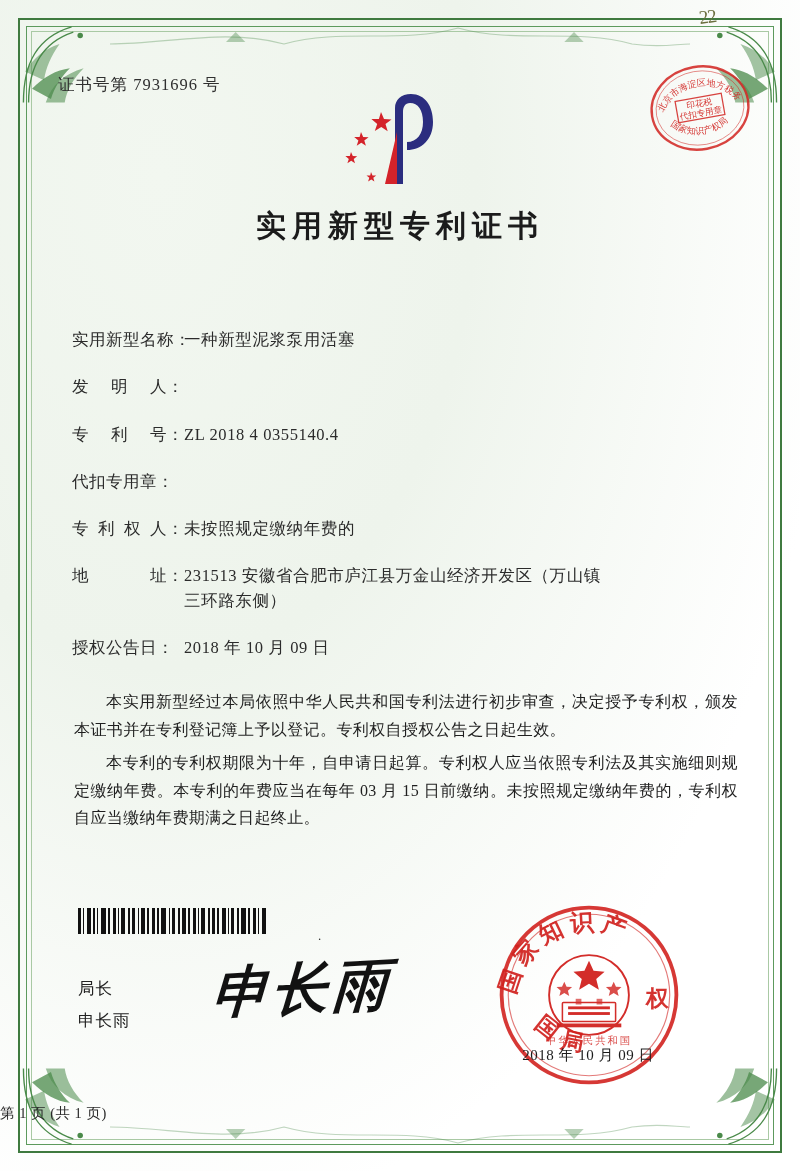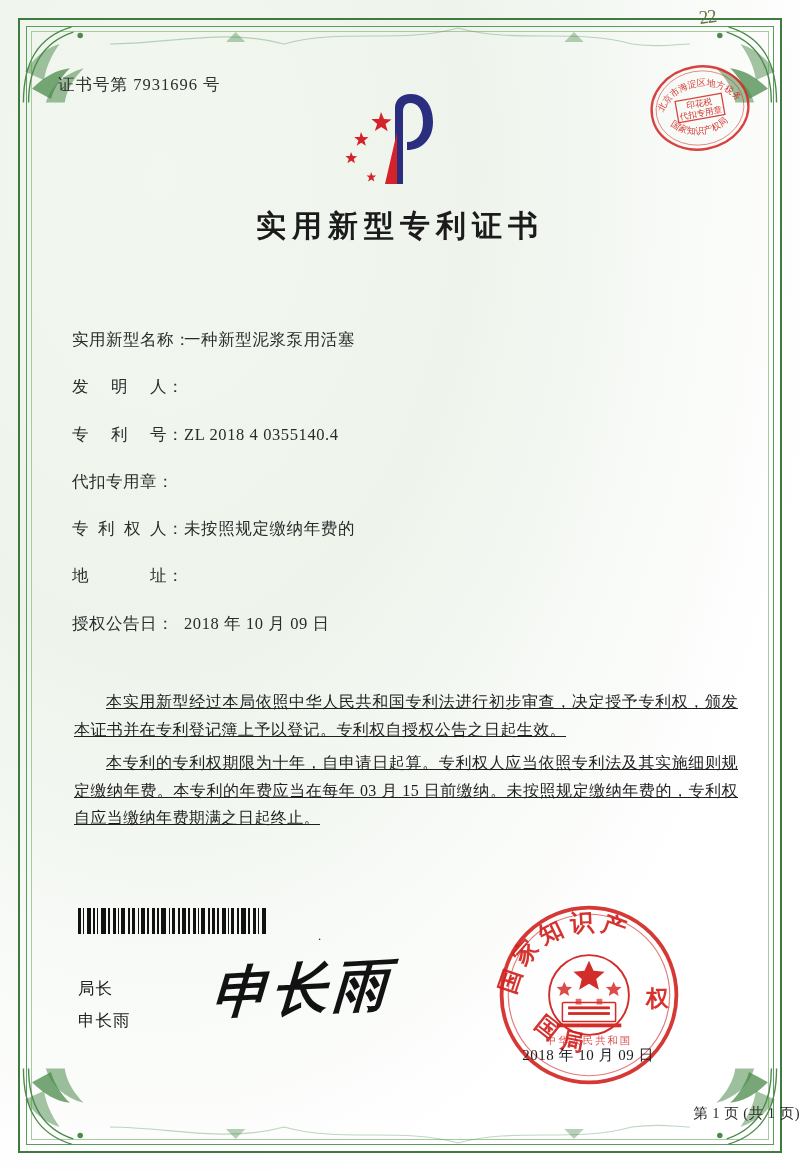--- a/index.html
+++ b/index.html
@@ -178,21 +178,20 @@
     top: 688px;
     font-size: 16px;
     color: #1f1f1f;
     line-height: 1.72;
     text-align: justify;
   }
   .paras p {
     margin: 0 0 6px 0;
     text-indent: 2em;
     letter-spacing: 0.4px;
-    text-decoration: underline;
   }
 
   
   .barcode {
     position: absolute;
     left: 78px;
     top: 908px;
     width: 232px;
     height: 26px;
     display: flex;
@@ -259,21 +258,21 @@
     font-size: 15px;
     color: #1c1c1c;
     letter-spacing: 0.5px;
   }
 
   
   .footer {
     position: absolute;
     left: 0; right: 0;
     bottom: 48px;
-    text-align: right;
+    text-align: left;
     font-size: 14.5px;
     color: #2a2a2a;
     letter-spacing: 0.5px;
   }
 </style>
 </head>
 <body>
 
 <div class="page">
 
@@ -410,20 +409,24 @@
         <span>人：</span>
       </div>
       <div class="field-value">未按照规定缴纳年费的</div>
     </div>
 
     <div class="field-row">
       <div class="field-label spaced">
         <span>地</span>
         <span>址：</span>
       </div>
+      <div class="field-value">
+        <span>231513 安徽省合肥市庐江县万金山经济开发区（万山镇</span>
+        <span class="cont">三环路东侧）</span>
+      </div>
     </div>
 
     <div class="field-row">
       <div class="row-split">
         <div class="left">
           <div class="field-label">授权公告日：</div>
           <div class="field-value">2018 年 10 月 09 日</div>
         </div>
       </div>
     </div>

